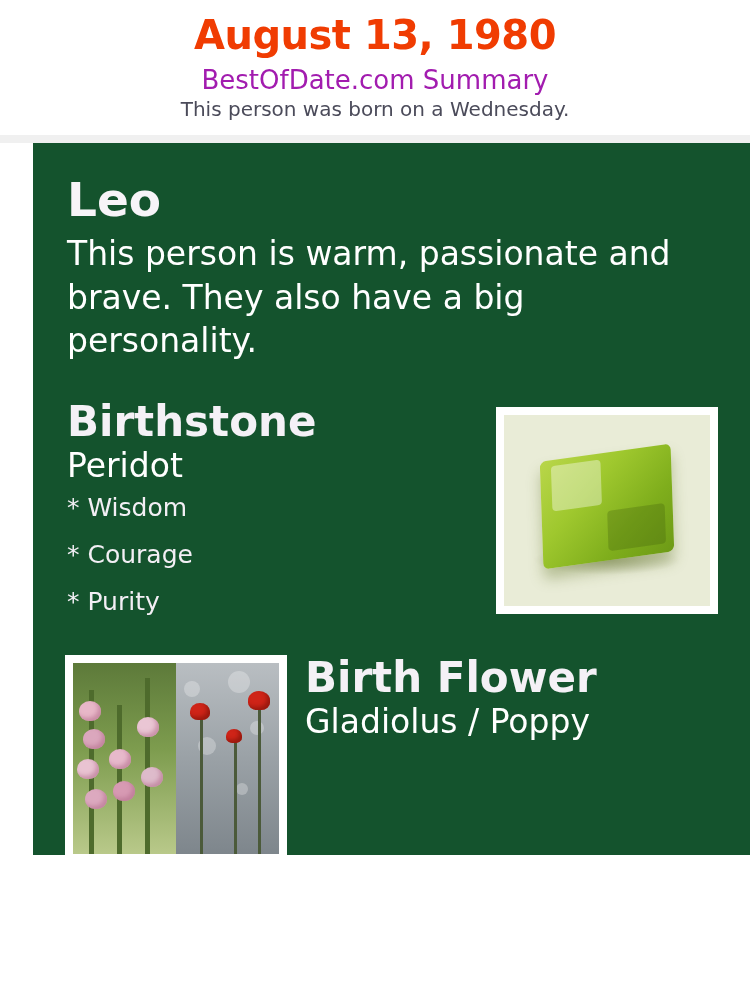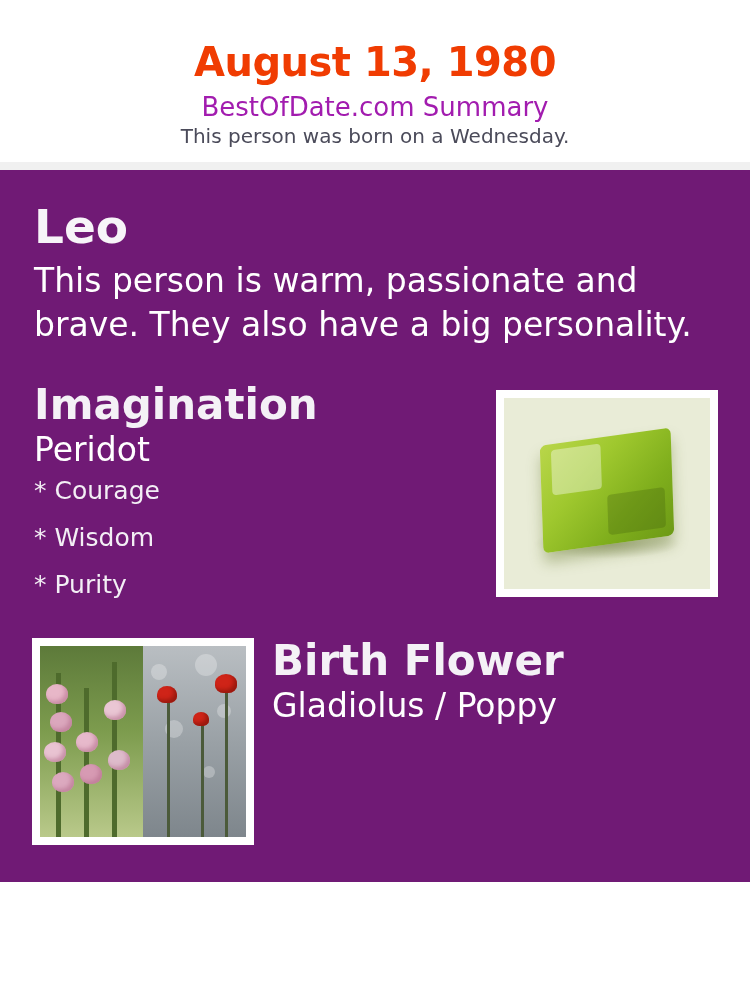--- a/index.html
+++ b/index.html
@@ -17,21 +17,21 @@
     position: relative;
     width: 750px;
     height: 1000px;
     background: #ffffff;
     box-sizing: border-box;
   }
 
   
   .header {
     background: #ffffff;
-    padding: 41px 20px 14px 20px;
+    padding: 14px 20px 14px 20px;
     text-align: center;
     box-sizing: border-box;
   }
   .header-date {
     color: #f03c02;
     font-size: 40px;
     font-weight: bold;
     line-height: 1.05;
     letter-spacing: -0.5px;
     margin: 0 0 10px 0;
@@ -49,26 +49,27 @@
     margin: 0;
   }
   .header-rule {
     height: 8px;
     background: #f0f0f0;
     width: 100%;
   }
 
   
   .body-panel {
-    background: #701a75;
+    background: #14532d;
     color: #ffffff;
     padding: 24px 32px 0 32px;
     box-sizing: border-box;
     height: 712px;
     position: relative;
+    margin-left: 33px;
   }
 
   .sign-name {
     font-size: 47px;
     font-weight: bold;
     margin: 8px 0 8px 2px;
     line-height: 1.05;
     color: #f7f4f8;
   }
   .sign-desc {
@@ -266,24 +267,24 @@
     <div class="header-sub">This person was born on a Wednesday.</div>
   </div>
   <div class="header-rule"></div>
 
   <div class="body-panel">
 
     <div class="sign-name">Leo</div>
     <div class="sign-desc">This person is warm, passionate and brave. They also have a big personality.</div>
 
     <div class="stone-block">
-      <div class="stone-title">Imagination</div>
+      <div class="stone-title">Birthstone</div>
       <div class="stone-name">Peridot</div>
+      <div class="trait">* Wisdom</div>
       <div class="trait">* Courage</div>
-      <div class="trait">* Wisdom</div>
       <div class="trait">* Purity</div>
 
       <div class="stone-photo">
         <div class="stone-photo-inner">
           <div class="peridot-shadow"></div>
           <div class="peridot"></div>
         </div>
       </div>
     </div>
 

